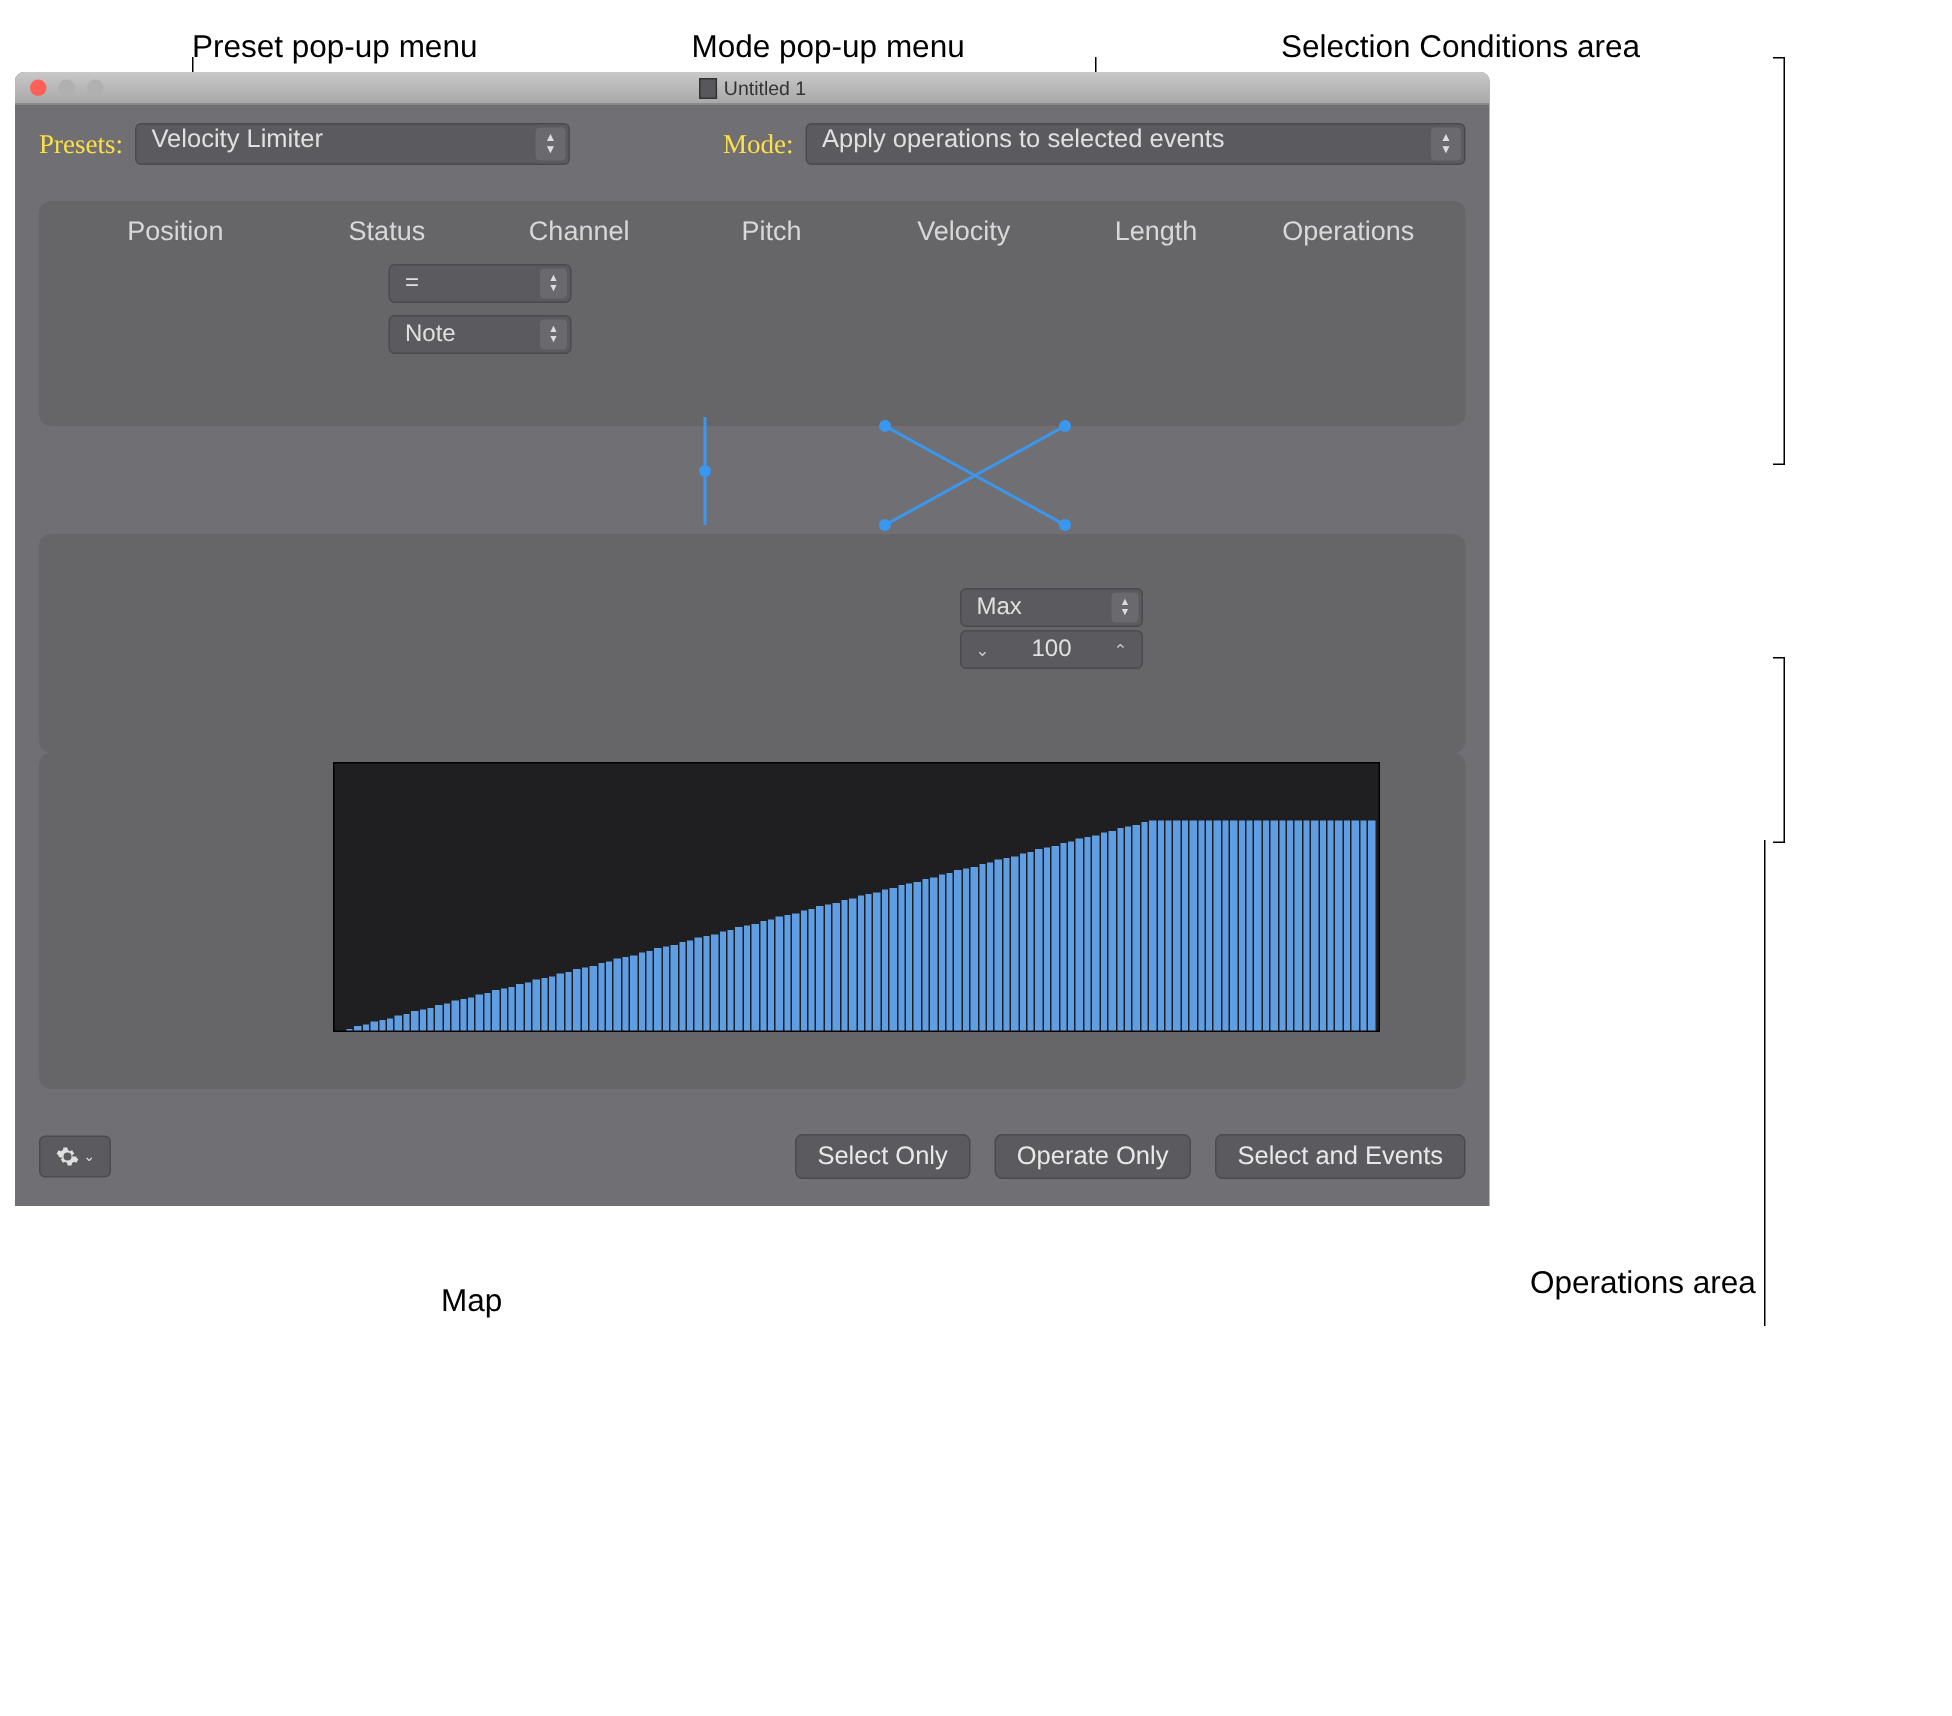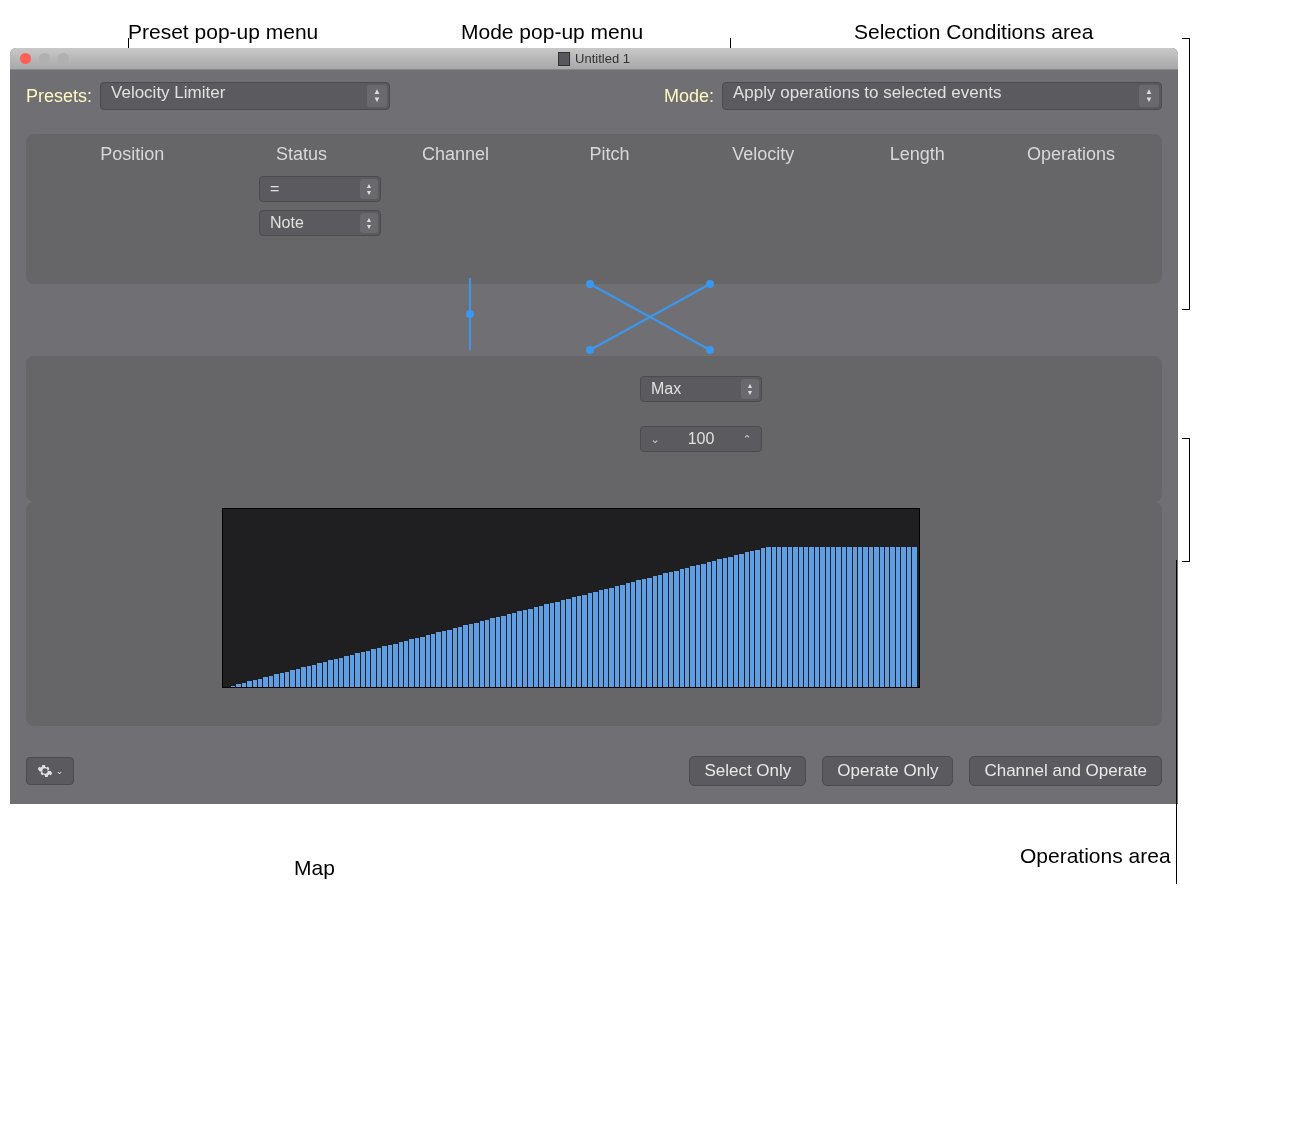--- a/index.html
+++ b/index.html
@@ -23,21 +23,21 @@
     .callout-line-top {
       position: absolute;
       width: 1px;
       background: #000;
       top: 38px;
     }
 
     .window {
       position: relative;
       margin: 0 10px;
-      width: 1168px;
+      width: 983px;
       background: #707074;
       border-radius: 6px 6px 0 0;
       overflow: hidden;
     }
     .titlebar {
       height: 22px;
       display: flex;
       align-items: center;
       background: linear-gradient(#c8c8c8, #a8a8a8);
       border-bottom: 1px solid #888;
@@ -68,21 +68,21 @@
       color: #d0d0d0;
     }
 
     .toprow {
       display: flex;
       align-items: center;
       margin-bottom: 24px;
       font-size: 18px;
     }
     .toprow .spacer { flex: 1; }
-    .toprow label { color: #fef9c3; margin-right: 8px; }
+    .toprow label { color: #fde047; margin-right: 8px; font-family: Liberation Serif, serif; }
 
     .popup {
       display: flex;
       align-items: flex-start;
       background: #5b5b5f;
       border: 1px solid #4b4b4f;
       border-radius: 4px;
       height: 28px;
       color: #e0e0e0;
       font-size: 17px;
@@ -141,22 +141,22 @@
     .connector {
       position: relative; height: 72px;
     }
     .connector svg { position:absolute; left:414px; top:-6px; width:290px; height:82px; }
 
     .ops-panel {
       height: 146px;
       position: relative;
     }
     .ops-inner {
-      position:absolute; left:614px; top:20px;
-      display:flex; flex-direction:column; gap:24px; width:130px;
+      position:absolute; left:614px; top:36px;
+      display:flex; flex-direction:column; gap:2px; width:130px;
     }
     .stepper {
       display:flex; align-items:center; justify-content:center; gap:22px;
       background:#5b5b5f; border:1px solid #4b4b4f; border-radius:4px;
       height:26px; width:122px; color:#e0e0e0; font-size:16px;
       position:relative; padding:0 6px;
     }
     .stepper .val { flex:1; text-align:center; }
     .stepper .dec,.stepper .inc { width:16px; text-align:center; font-size:11px; color:#ccc; }
 
@@ -433,21 +433,21 @@
     <div class="bottombar">
       <div class="gear">
         <svg viewBox="0 0 24 24">
             <path fill="#e0e0e0" d="M12 8a4 4 0 100 8 4 4 0 000-8zm9 4a7 7 0 01-.1 1.2l2 1.6-2 3.4-2.4-1a7 7 0 01-2 1.2l-.4 2.6h-4l-.4-2.6a7 7 0 01-2-1.2l-2.4 1-2-3.4 2-1.6A7 7 0 013 12a7 7 0 01.1-1.2l-2-1.6 2-3.4 2.4 1a7 7 0 012-1.2L7.9 3h4l.4 2.6a7 7 0 012 1.2l2.4-1 2 3.4-2 1.6c.1.4.1.8.1 1.2z"></path>
           </svg>
         <span style="font-size:9px;">⌄</span>
       </div>
       <div style="flex:1"></div>
       <div class="btn">Select Only</div>
       <div class="btn">Operate Only</div>
-      <div class="btn">Channel and Operate</div>
+      <div class="btn">Select and Events</div>
     </div>
   </div>
 </div>
 
 <div style="position:absolute; left:1182px; top:438px; width:8px; height:124px; border:1px solid #000; border-left:none;"></div>
 <div class="callout-line-v" style="left:287px; top:920px; height:142px;"></div>
 <div class="callout-line-v" style="left:1176px; top:560px; height:480px;"></div>
 
 <div class="callout-bottom">
   <div class="lbl" style="left:294px;margin-top:12px;">Map</div>

